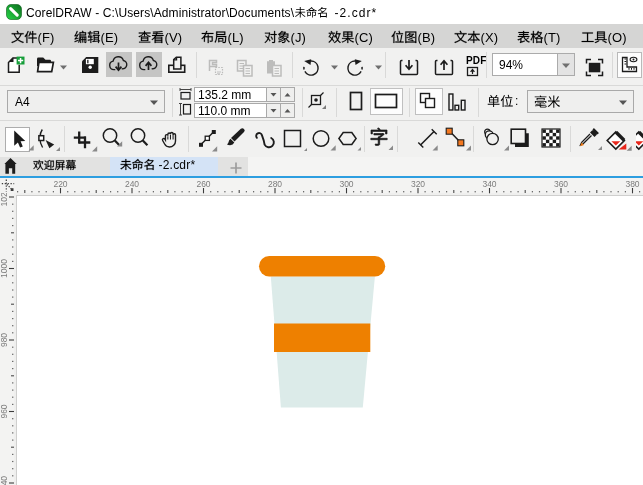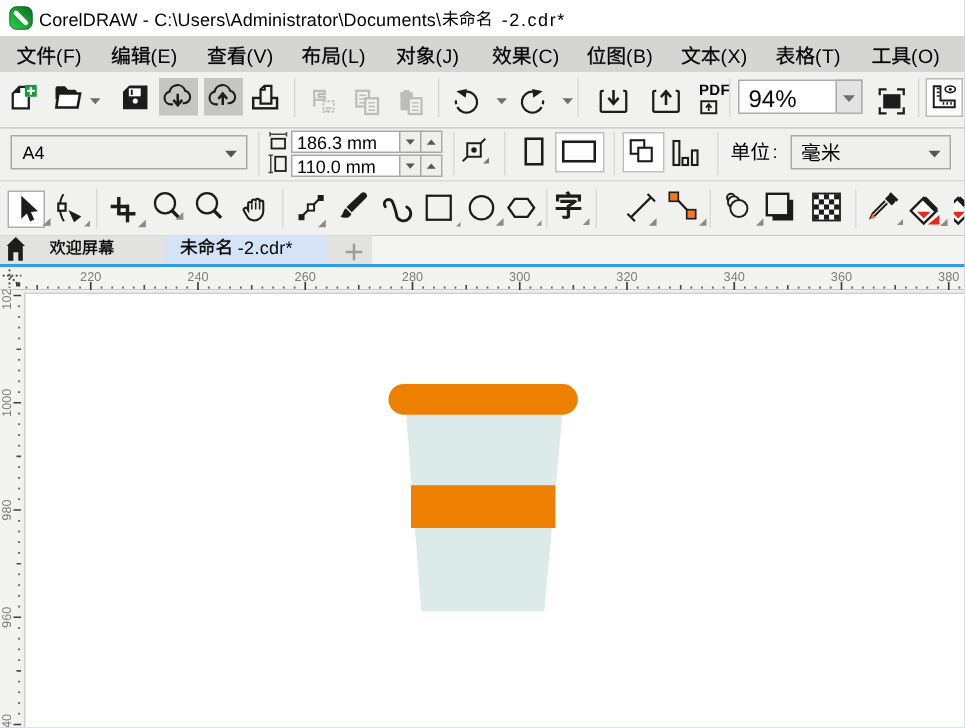--- a/index.html
+++ b/index.html
@@ -1,16 +1,16 @@
 <!DOCTYPE html>
 <html><head><meta charset="utf-8"><style>
 html,body{margin:0;padding:0}
 body{width:643px;height:485px;overflow:hidden;font-family:"Liberation Sans",sans-serif;-webkit-font-smoothing:antialiased}
 .abs{position:absolute}
-#app{position:relative;width:643px;height:485px;background:#1d4ed8}
+#app{position:relative;width:643px;height:485px;background:#7dd3fc}
 .sep{position:absolute;width:1px;background:#d9d9d8}
 .lbl{position:absolute;white-space:nowrap;color:#000}
 </style></head><body>
 <div id="app">
 <div class="abs" style="left:0;top:0;width:643px;height:24px;background:#ffffff"></div>
 <svg style="position:absolute;left:6px;top:4px;" width="16" height="16" viewBox="0 0 16 16">
       <defs>
         <linearGradient id="g1" x1="1" y1="0" x2="0" y2="1">
           <stop offset="0" stop-color="#0c6e1e"></stop>
           <stop offset="0.5" stop-color="#18a032"></stop>
@@ -148,21 +148,21 @@
       <path d="M4.5,3.5 h-1 a1,1 0 0 0 -1,1 v12 a1,1 0 0 0 1,1 h15 a1,1 0 0 0 1,-1 v-12 a1,1 0 0 0 -1,-1 h-1" fill="none" stroke="#1c1c1c" stroke-width="1.5"></path>
       <path d="M11,13 v-8.5 M7.6,7.8 l3.4,-4 3.4,4" fill="none" stroke="#1c1c1c" stroke-width="1.7"></path>
     </svg>
 <div class="lbl" style="left:466px;top:55px;font-size:10px;font-weight:bold;letter-spacing:0.2px">PDF</div>
 <svg style="position:absolute;left:466px;top:65px;" width="13" height="12" viewBox="0 0 13 12">
       <rect x="1.5" y="2.5" width="10" height="8" fill="none" stroke="#1c1c1c" stroke-width="1.3"></rect>
       <path d="M6.5,9 v-4 M4.6,6.8 l1.9,-2.3 1.9,2.3" fill="none" stroke="#1c1c1c" stroke-width="1.2"></path>
     </svg>
 <div class="sep" style="left:486px;top:52px;height:26px"></div>
 <div class="abs" style="left:492px;top:53px;width:83px;height:23px;background:#fff;border:1px solid #ababab;box-sizing:border-box"></div>
-<div class="lbl" style="left:499px;top:58px;font-size:16px">94%</div>
+<div class="lbl" style="left:499px;top:58px;font-size:12px">94%</div>
 <div class="abs" style="left:557px;top:53px;width:18px;height:23px;background:#e3e3e3;border:1px solid #ababab;box-sizing:border-box"></div>
 <svg style="position:absolute;left:560px;top:62px;" width="12" height="8" viewBox="0 0 12 8">
       <path d="M2,1.5 l4,4.5 4,-4.5 z" fill="#6f6f6f"></path>
     </svg>
 <svg style="position:absolute;left:584px;top:57px;" width="21" height="21" viewBox="0 0 21 21">
       <rect x="4.8" y="5.8" width="11.5" height="9.5" fill="#1c1c1c"></rect>
       <path d="M2.5,6.5 v-4 h4.5 M14,2.5 h4.5 v4 M18.5,14.5 v4 H14 M7,18.5 H2.5 v-4" fill="none" stroke="#1c1c1c" stroke-width="1.5"></path>
     </svg>
 <div class="sep" style="left:612px;top:52px;height:26px"></div>
 <div class="abs" style="left:617px;top:52px;width:25px;height:26px;background:#fdfdfd;border:1px solid #b9b9b9;box-sizing:border-box"></div>
@@ -181,21 +181,21 @@
 <div class="sep" style="left:172px;top:88px;height:29px"></div>
 <svg style="position:absolute;left:178px;top:86px;" width="15" height="15" viewBox="0 0 15 15">
       <path d="M2,3.5 h11 M2,2 v3 M13,2 v3" stroke="#444" stroke-width="1"></path>
       <rect x="3" y="6.5" width="9" height="6.5" fill="none" stroke="#1c1c1c" stroke-width="1.2"></rect>
     </svg>
 <svg style="position:absolute;left:178px;top:101px;" width="15" height="16" viewBox="0 0 15 16">
       <path d="M2.5,2 v12 M1,2.5 h3 M1,14 h3" stroke="#444" stroke-width="1"></path>
       <rect x="5.5" y="3.5" width="7" height="9.5" fill="none" stroke="#1c1c1c" stroke-width="1.2"></rect>
     </svg>
 <div class="abs" style="left:194px;top:87px;width:73px;height:15px;background:#fff;border:1px solid #a9a9a9;box-sizing:border-box"></div>
-<div class="lbl" style="left:198px;top:88px;font-size:12px">186.3 mm</div>
+<div class="lbl" style="left:198px;top:88px;font-size:12px">135.2 mm</div>
 <div class="abs" style="left:266px;top:87px;width:15px;height:15px;background:#efefee;border:1px solid #a9a9a9;box-sizing:border-box"></div>
 <div class="abs" style="left:280px;top:87px;width:15px;height:15px;background:#efefee;border:1px solid #a9a9a9;box-sizing:border-box"></div>
 <svg style="position:absolute;left:269px;top:92px;" width="9" height="6" viewBox="0 0 9 6">
       <path d="M1.5,1 l3,3.5 3,-3.5 z" fill="#555"></path>
     </svg>
 <svg style="position:absolute;left:283px;top:92px;" width="9" height="6" viewBox="0 0 9 6">
       <path d="M1.5,4.5 l3,-3.5 3,3.5 z" fill="#555"></path>
     </svg>
 <div class="abs" style="left:194px;top:103px;width:73px;height:15px;background:#fff;border:1px solid #a9a9a9;box-sizing:border-box"></div>
 <div class="lbl" style="left:198px;top:104px;font-size:12px">110.0 mm</div>

